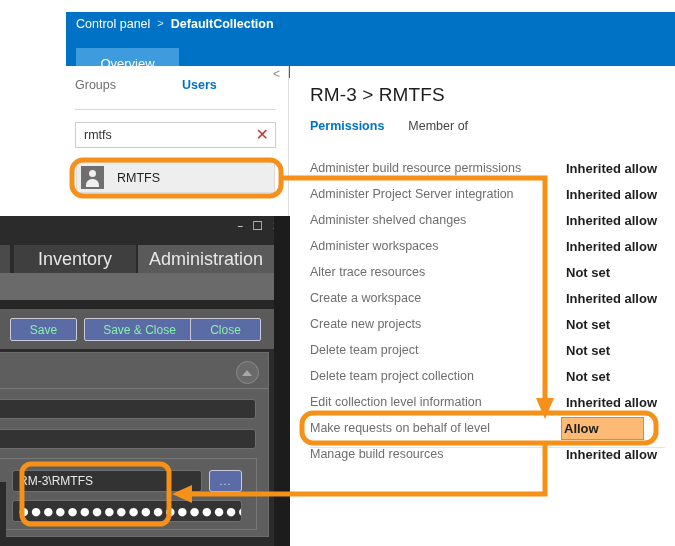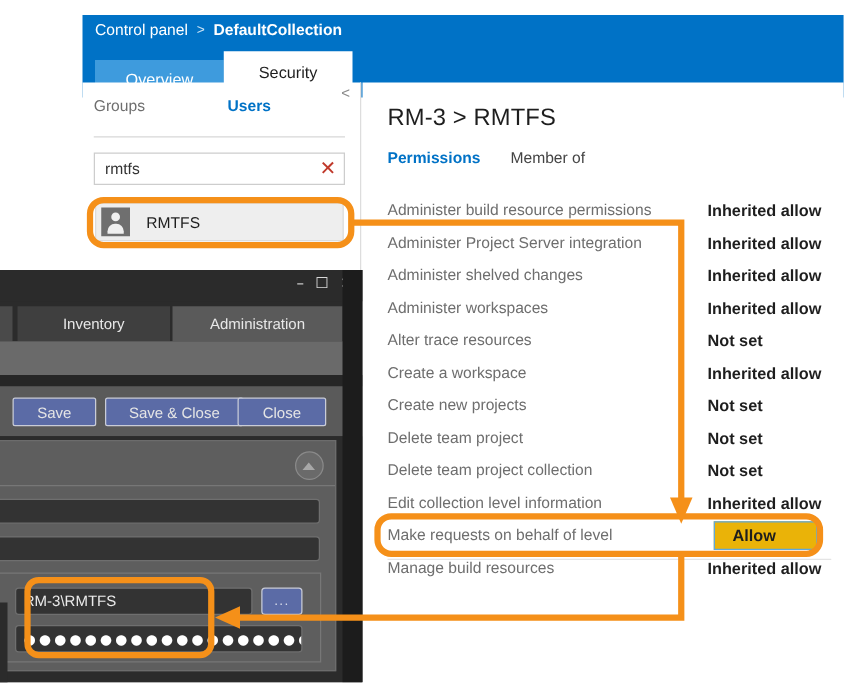--- a/index.html
+++ b/index.html
@@ -213,24 +213,24 @@
   }
   .perm-value {
     position: absolute;
     left: 276px;
     font-size: 13px;
     color: #1e1e1e;
     font-weight: bold;
     white-space: nowrap;
   }
   .perm-row.selected .perm-value {
-    left: 281px;
+    left: 271px;
     border: 1px solid #5fa8dc;
-    background: #eab308;
-    padding: 3px 14px;
+    background: #fdba74;
+    padding: 3px 2px;
     min-width: 83px;
     box-sizing: border-box;
   }
   #list-bottom-rule {
     position: absolute;
     left: 20px; top: 381px;
     width: 355px; height: 1px;
     background: #e4e4e4;
   }
 
@@ -264,21 +264,21 @@
     left: 0; top: 25px;
     width: 290px; height: 32px;
   }
   .app-tab {
     position: absolute;
     top: 4px;
     height: 28px;
     display: flex;
     align-items: center;
     justify-content: center;
-    font-size: 12px;
+    font-size: 18px;
     color: #e8e8e8;
   }
   .app-tab.t0 { left: -18px; width: 28px; background: #4a4a4a; }
   .app-tab.t1 { left: 14px; width: 122px; background: #3f3f3f; }
   .app-tab.t2 { left: 138px; width: 136px; background: #5a5a5a; }
 
   #app-subbar {
     position: absolute;
     left: -6px; top: 57px;
     width: 281px; height: 27px;
@@ -295,21 +295,21 @@
     left: 0; top: 93px;
     width: 290px; height: 40px;
     background: #5a5a5a;
   }
   .app-btn {
     position: absolute;
     top: 9px;
     height: 23px;
     background: #5b6ba6;
     border: 1px solid #c9ccd8;
-    color: #e5e5e5;
+    color: #86efac;
     font-size: 12px;
     display: flex;
     align-items: center;
     justify-content: center;
     border-radius: 2px;
     box-sizing: border-box;
   }
   .app-btn.b0 { left: 10px; width: 67px; }
   .app-btn.b1 { left: 84px; width: 111px; }
   .app-btn.b2 { left: 190px; width: 71px; }
@@ -437,21 +437,20 @@
 
 <div id="webapp">
 
   <div id="tfs-header">
     <div id="breadcrumb">
       <span class="crumb-root">Control panel</span><span class="crumb-sep">&gt;</span><span class="crumb-current">DefaultCollection</span>
     </div>
 
     <div class="tabstrip">
       <div class="tab inactive">Overview</div>
-      <div class="tab active">Security</div>
     </div>
   </div>
 
   <div id="left-pane">
     <div id="pivot-row">
       <span class="pivot off">Groups</span>
       <span class="pivot on">Users</span>
     </div>
     <div id="collapse-chevron">&lt;</div>
     <div id="pane-divider"></div>

